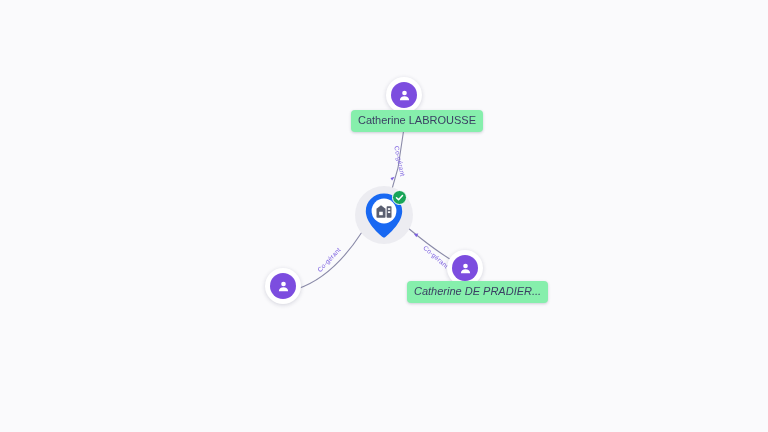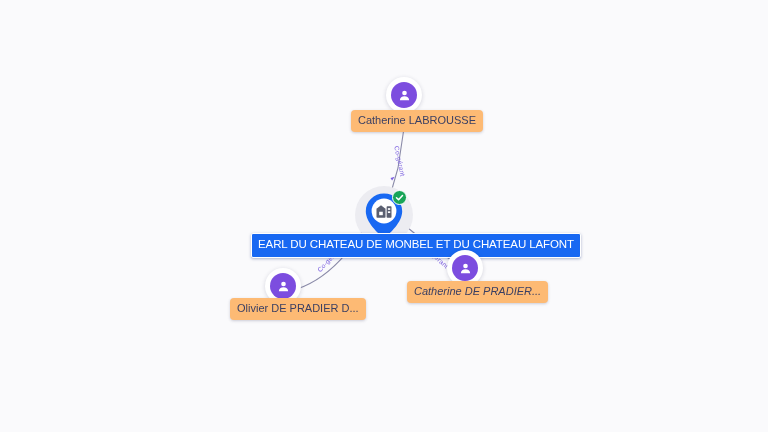--- a/index.html
+++ b/index.html
@@ -82,21 +82,21 @@
     border: 1.5px solid #ffffff;
     display: flex;
     align-items: center;
     justify-content: center;
     box-sizing: border-box;
   }
 
   
   .node-label {
     position: absolute;
-    background: #fdba74;
+    background: #86efac;
     color: #3a3f63;
     font-size: 11px;
     line-height: 1;
     padding: 5px 7px 6px 7px;
     border-radius: 4px;
     box-shadow: 0 1px 3px rgba(40, 40, 80, 0.22);
     white-space: nowrap;
     font-family: "Liberation Sans", sans-serif;
   }
 
@@ -177,31 +177,29 @@
         <rect x="17.2" y="12.4" width="3.1" height="2.3" fill="#ffffff"></rect>
       </svg>
       <span class="verified-badge">
         <svg width="9" height="9" viewBox="0 0 24 24" fill="none" stroke="#ffffff" stroke-width="4" stroke-linecap="round" stroke-linejoin="round">
           <path d="M4 12.6 L9.5 18 L20 6.5"></path>
         </svg>
       </span>
     </div>
   </div>
 
-  <div class="main-label" style="left:251px; top:233px;">EARL DU CHATEAU DE MONBEL ET DU CHATEAU LAFONT</div>
 
   <div class="person-node" style="left:265px; top:268px;">
     <span class="avatar-disc">
       <svg width="15" height="15" viewBox="0 0 24 24" fill="#ffffff">
         <circle cx="12" cy="8" r="3.7"></circle>
         <path d="M4.6 19.5c0-4.1 3.3-6.2 7.4-6.2s7.4 2.1 7.4 6.2z"></path>
       </svg>
     </span>
   </div>
-  <div class="node-label" style="left:230px; top:298px;">Olivier DE PRADIER D...</div>
 
   <div class="person-node" style="left:447px; top:250px;">
     <span class="avatar-disc">
       <svg width="15" height="15" viewBox="0 0 24 24" fill="#ffffff">
         <circle cx="12" cy="8" r="3.7"></circle>
         <path d="M4.6 19.5c0-4.1 3.3-6.2 7.4-6.2s7.4 2.1 7.4 6.2z"></path>
       </svg>
     </span>
   </div>
   <div class="node-label" style="left:407px; top:281px;font-style:italic;">Catherine DE PRADIER...</div>

